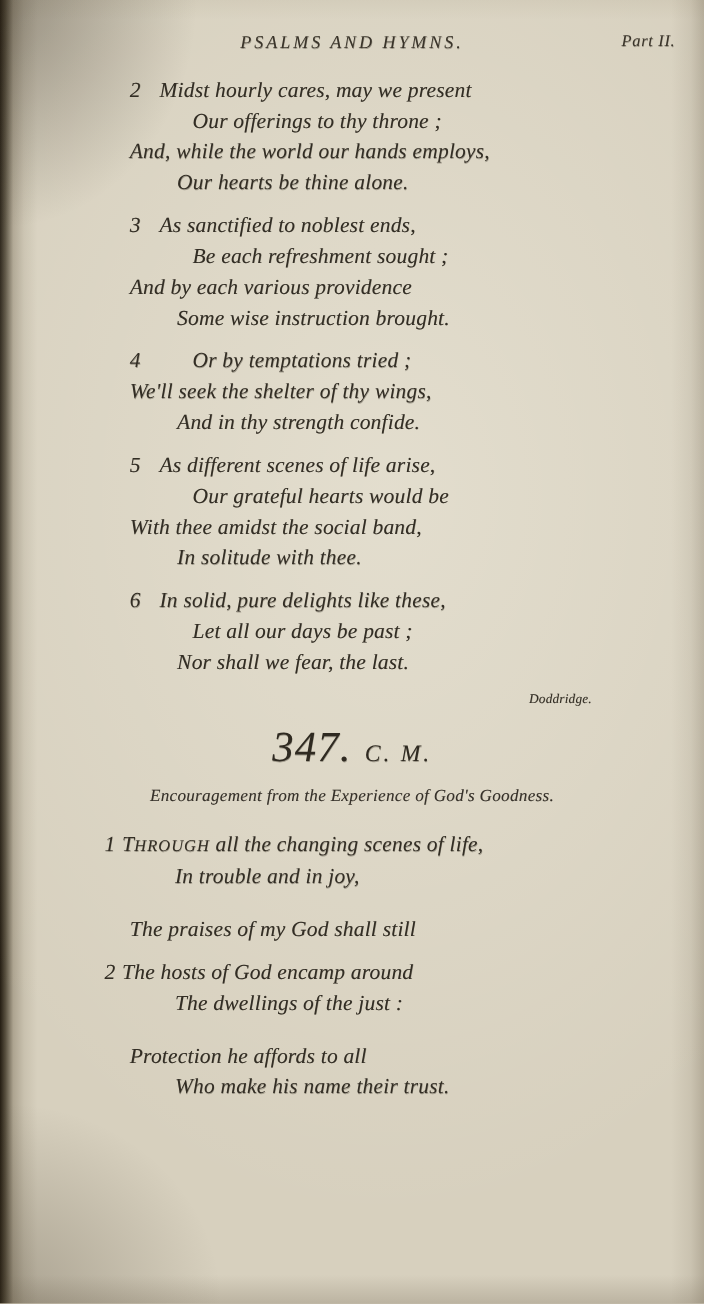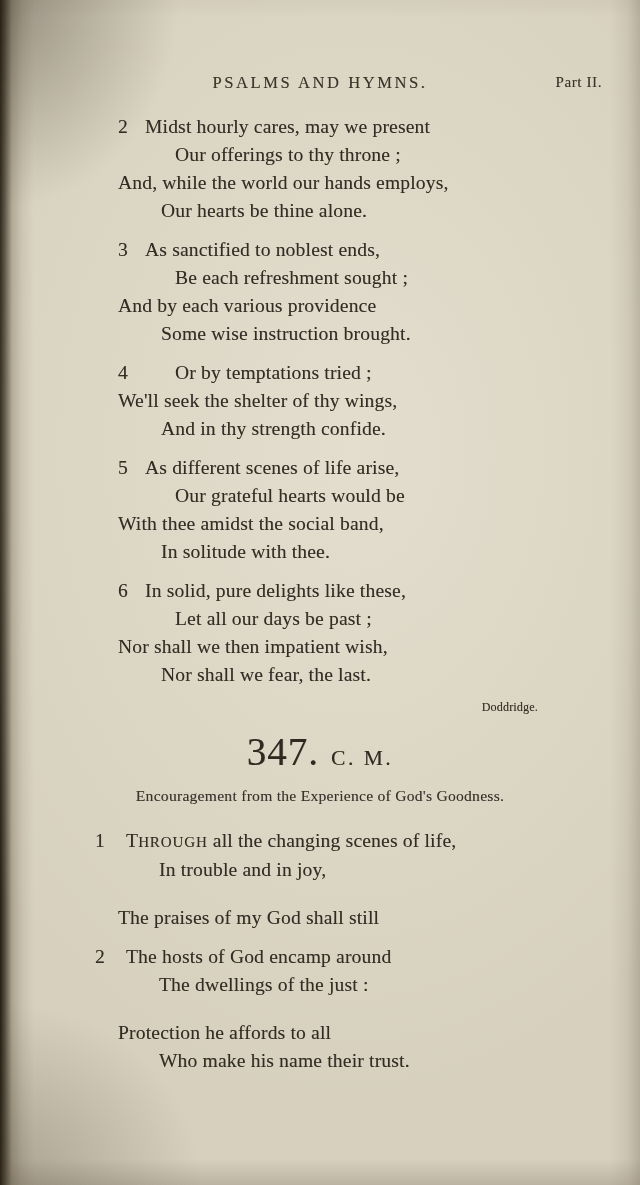--- a/index.html
+++ b/index.html
@@ -15,37 +15,37 @@
       radial-gradient(ellipse 40% 25% at 0% 0%, rgba(46,38,26,0.40), rgba(46,38,26,0) 70%),
       radial-gradient(ellipse 45% 22% at 0% 100%, rgba(60,50,34,0.30), rgba(60,50,34,0) 70%),
       linear-gradient(90deg, #241d12 0px, #58503f 5px, rgba(138,127,106,0.55) 12px, rgba(150,140,118,0.22) 22px, rgba(150,140,118,0) 34px),
       linear-gradient(270deg, rgba(124,113,93,0.38) 0px, rgba(124,113,93,0.14) 12px, rgba(124,113,93,0) 30px),
       linear-gradient(0deg, rgba(116,105,86,0.28) 0px, rgba(116,105,86,0) 26px),
       linear-gradient(180deg, rgba(200,192,172,0.5) 0px, rgba(200,192,172,0) 18px),
       #d7d0be;
     text-shadow:0.3px 0.3px 0.6px rgba(48,42,32,0.35);
     letter-spacing:0.2px;
   }
-  .content{position:relative;padding-top:73px;}
+  .content{position:relative;padding-top:29px;font-style:italic;}
   
   .runhead{position:relative;height:22px;text-align:center;}
   .runtitle{font-size:16.5px;letter-spacing:2.6px;color:#3a342a;}
-  .part{position:absolute;right:38px;top:1px;font-size:15px;letter-spacing:0.6px;color:#3a342a;}
+  .part{position:absolute;right:26px;top:1px;font-size:15px;letter-spacing:0.6px;color:#3a342a;}
   
   .stanzas{margin-top:18px;}
   .stanza{position:relative;font-size:19.5px;line-height:28px;margin-bottom:11px;color:#322d24;}
   .num{position:absolute;left:0;top:0;}
   .line{white-space:nowrap;}
   .sec1 .stanza{margin-left:118px;}
   .sec1 .l0{margin-left:27px;}
   .sec1 .l1{margin-left:57px;}
   .sec1 .l2{margin-left:0px;}
   .sec1 .l3{margin-left:43px;}
   .sec2 .stanza{margin-left:95px;}
-  .sec2 .l0{margin-left:31px;}
+  .sec2 .l0{margin-left:16px;}
   .sec2 .l1{margin-left:64px;}
   .sec2 .l2{margin-left:23px;margin-top:20px;}
   .sec2 .l3{margin-left:64px;}
   
   .attrib{text-align:right;padding-right:102px;font-size:12px;margin-top:6px;color:#332e25;}
   
   .hymn-head{text-align:center;margin-top:14px;height:44px;}
   .hnum{font-size:39px;letter-spacing:1px;color:#2f2a21;}
   .hmeter{font-size:21.5px;letter-spacing:2.5px;margin-left:12px;color:#2f2a21;text-align:right;}
   .subtitle{text-align:center;font-size:15.5px;letter-spacing:0.3px;margin-top:14px;color:#36312a;}
@@ -90,21 +90,20 @@
           <span class="num">5</span>
           <div class="line l0">As different scenes of life arise,</div>
           <div class="line l1">Our grateful hearts would be</div>
           <div class="line l2">With thee amidst the social band,</div>
           <div class="line l3">In solitude with thee.</div>
         </div>
         <div class="stanza">
           <span class="num">6</span>
           <div class="line l0">In solid, pure delights like these,</div>
           <div class="line l1">Let all our days be past ;</div>
-          <div class="line l2">Nor shall we then impatient wish,</div>
           <div class="line l3">Nor shall we fear, the last.</div>
         </div>
       </div>
 
     <div class="attrib">Doddridge.</div>
 
     <div class="hymn-head">
       <span class="hnum">347.</span><span class="hmeter">C. M.</span>
     </div>
 

